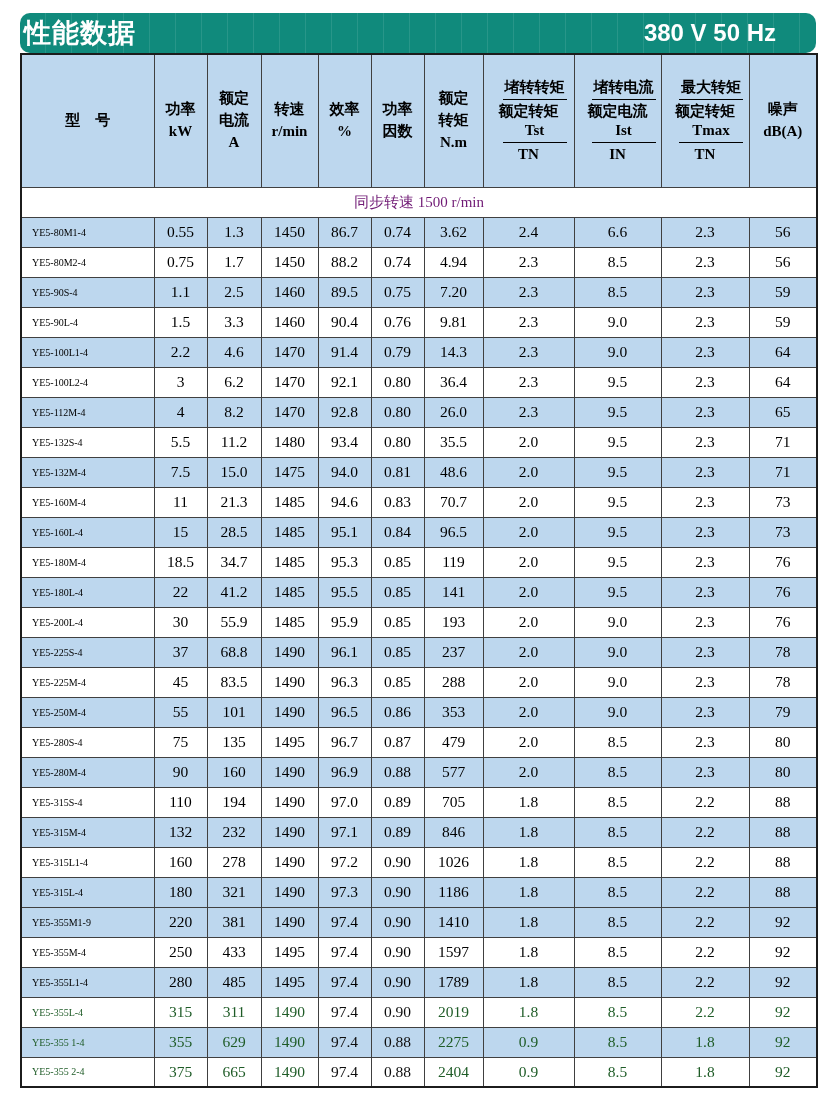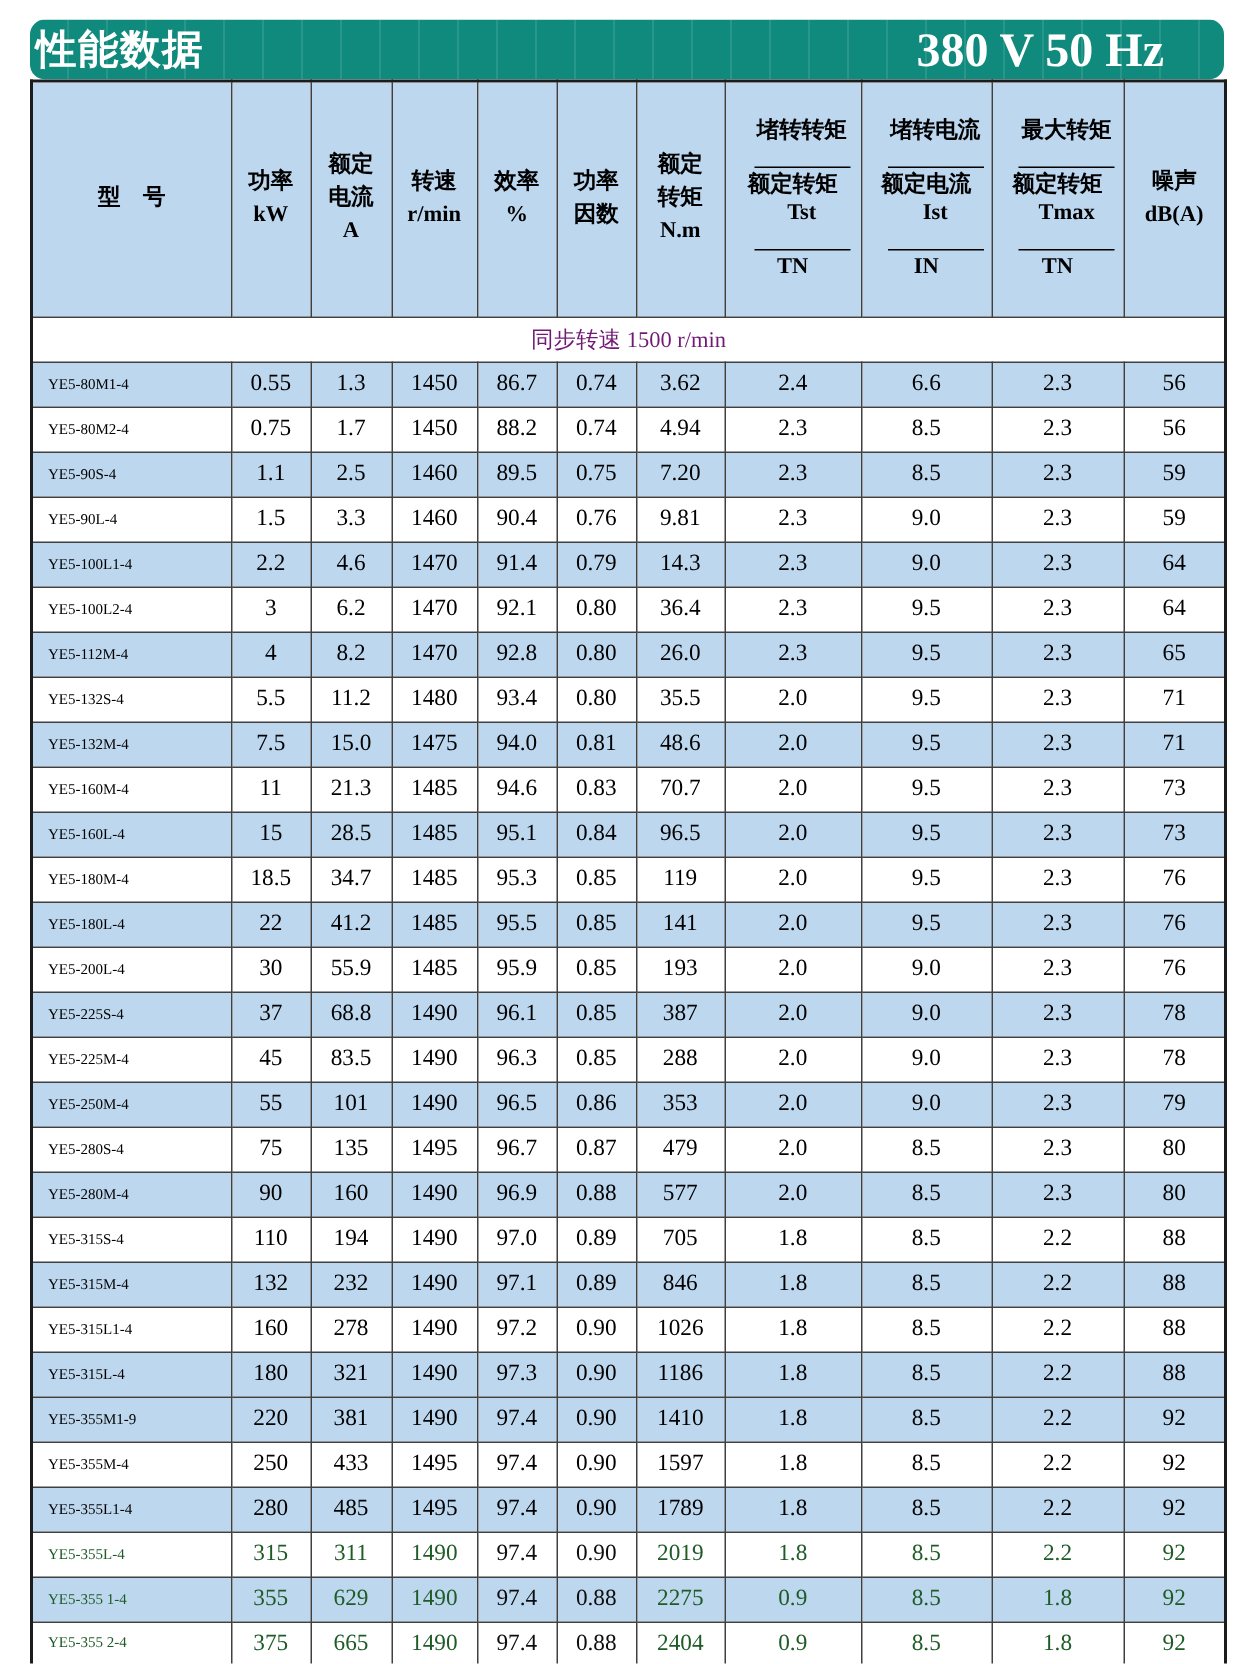--- a/index.html
+++ b/index.html
@@ -7,41 +7,41 @@
         font-family:"Liberation Serif","DejaVu Serif",serif;}
   .sheet{position:absolute;left:20px;top:13px;width:796px;}
 
   
   .title-bar{width:796px;height:40px;background:#108a7c;box-sizing:border-box;
     display:flex;align-items:center;justify-content:space-between;
     padding:0 40px 0 4px;
     background-image:repeating-linear-gradient(90deg,transparent 0,transparent 25px,rgba(255,255,255,.10) 25px,rgba(255,255,255,.10) 26px);border-radius:10px;}
   .title-left{color:#ffffff;font-family:"Liberation Sans","DejaVu Sans",sans-serif;
     font-weight:bold;font-size:27px;letter-spacing:1px;}
-  .title-right{color:#ffffff;font-family:Liberation Serif, serif;
-    font-weight:bold;font-size:32px;}
+  .title-right{color:#ffffff;font-family:Liberation Sans, sans-serif;
+    font-weight:bold;font-size:24px;}
 
   
   table{border-collapse:collapse;table-layout:fixed;width:796px;border:2px solid #1c1c1c;}
   th,td{border:1px solid #404040;box-sizing:border-box;overflow:hidden;}
   thead tr.header-row th{height:117px;background:#bdd7ee;font-weight:bold;font-size:15px;
     text-align:center;vertical-align:middle;white-space:pre-line;line-height:1.45;color:#000;}
   thead tr.subheader-row td{height:30px;background:#ffffff;text-align:center;
     font-size:15px;color:#701a75;}
   tbody td{height:30px;text-align:center;vertical-align:middle;font-size:15.5px;color:#000;}
   tbody tr.blue td{background:#bdd7ee;}
   tbody tr.plain td{background:#ffffff;}
   td.col-model{text-align:left;padding-left:10px;font-size:10px;}
   tr.green td{color:#1e5b26;}
   tr.green td.col-eff, tr.green td.col-pf{color:#0d0d0d;}
 
   
   .frac{display:flex;flex-direction:column;align-items:center;line-height:1.25;}
   .frac .bar{display:inline-block;width:64px;text-align:center;
-    border-bottom:1.6px solid #000;padding-bottom:14px;margin-bottom:2px;margin-left:12px;}
+    border-bottom:1.6px solid #000;padding-bottom:2px;margin-bottom:2px;margin-left:12px;}
   .frac .den{display:inline-block;text-align:center;}
   .frac .bar2{margin-top:1px;}
 </style>
 </head>
 <body>
 
 <div class="page">
   <div class="sheet">
 
     <div class="title-bar">
@@ -294,21 +294,21 @@
             <td class="col-tmax">2.3</td>
             <td class="col-noise">76</td>
           </tr>
           <tr class="blue">
             <td class="col-model">YE5-225S-4</td>
             <td class="col-power">37</td>
             <td class="col-current">68.8</td>
             <td class="col-speed">1490</td>
             <td class="col-eff">96.1</td>
             <td class="col-pf">0.85</td>
-            <td class="col-torque">387</td>
+            <td class="col-torque">237</td>
             <td class="col-tst">2.0</td>
             <td class="col-ist">9.0</td>
             <td class="col-tmax">2.3</td>
             <td class="col-noise">78</td>
           </tr>
           <tr class="plain">
             <td class="col-model">YE5-225M-4</td>
             <td class="col-power">45</td>
             <td class="col-current">83.5</td>
             <td class="col-speed">1490</td>

